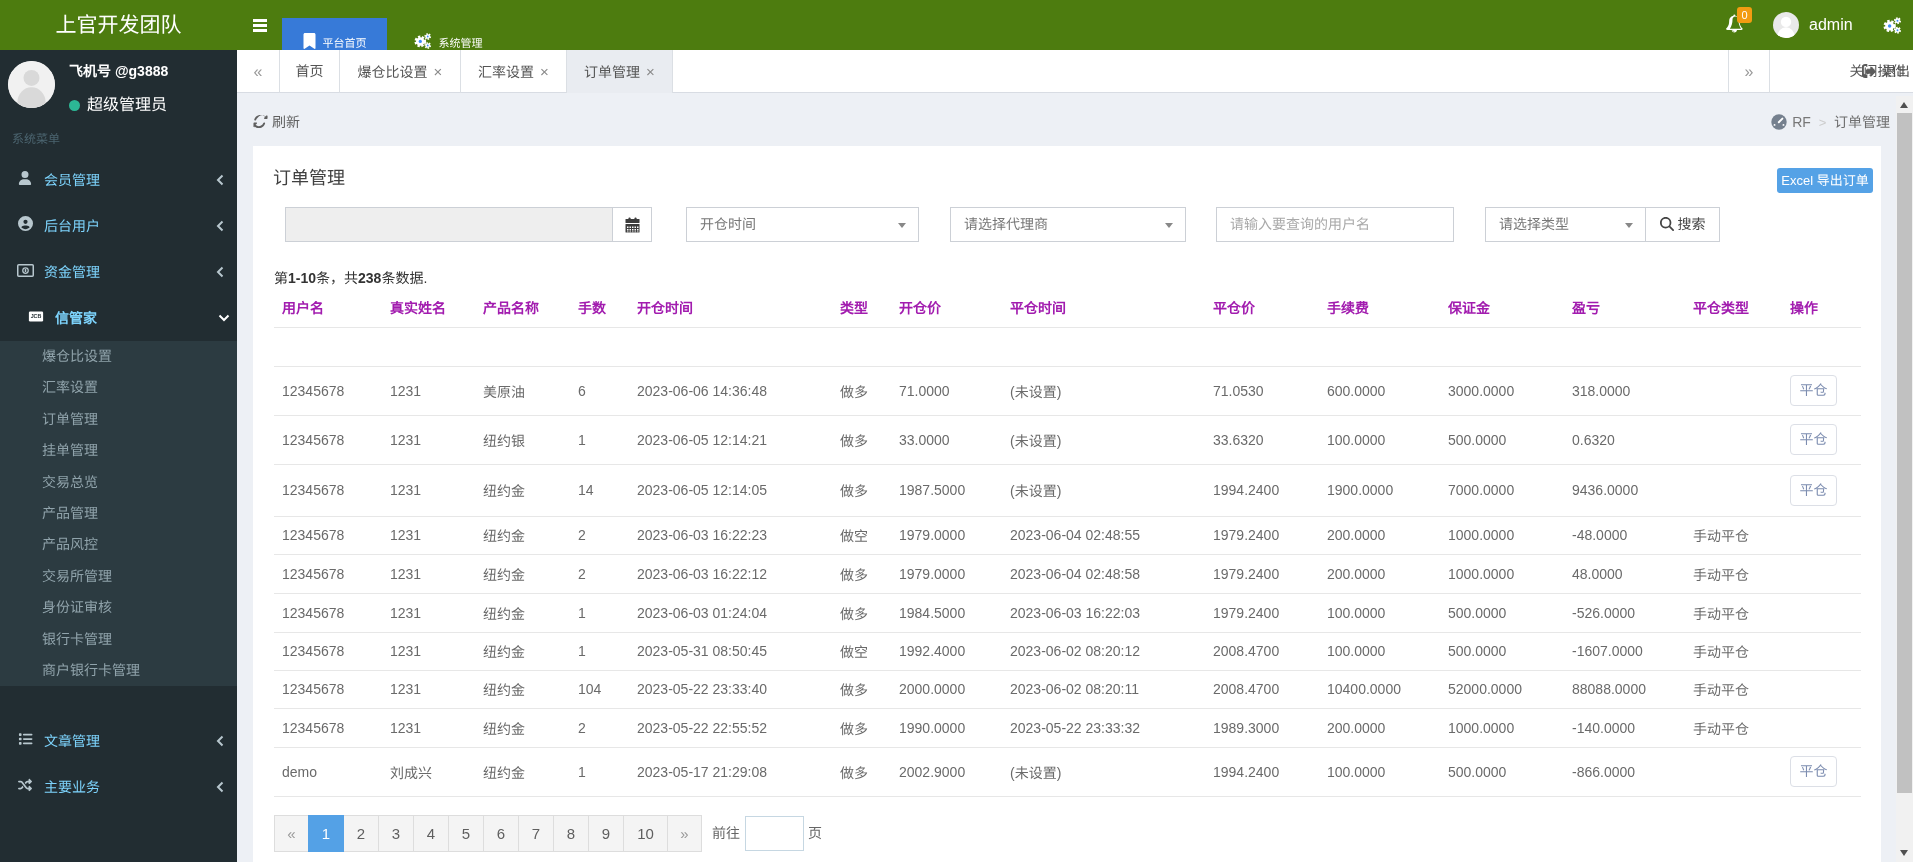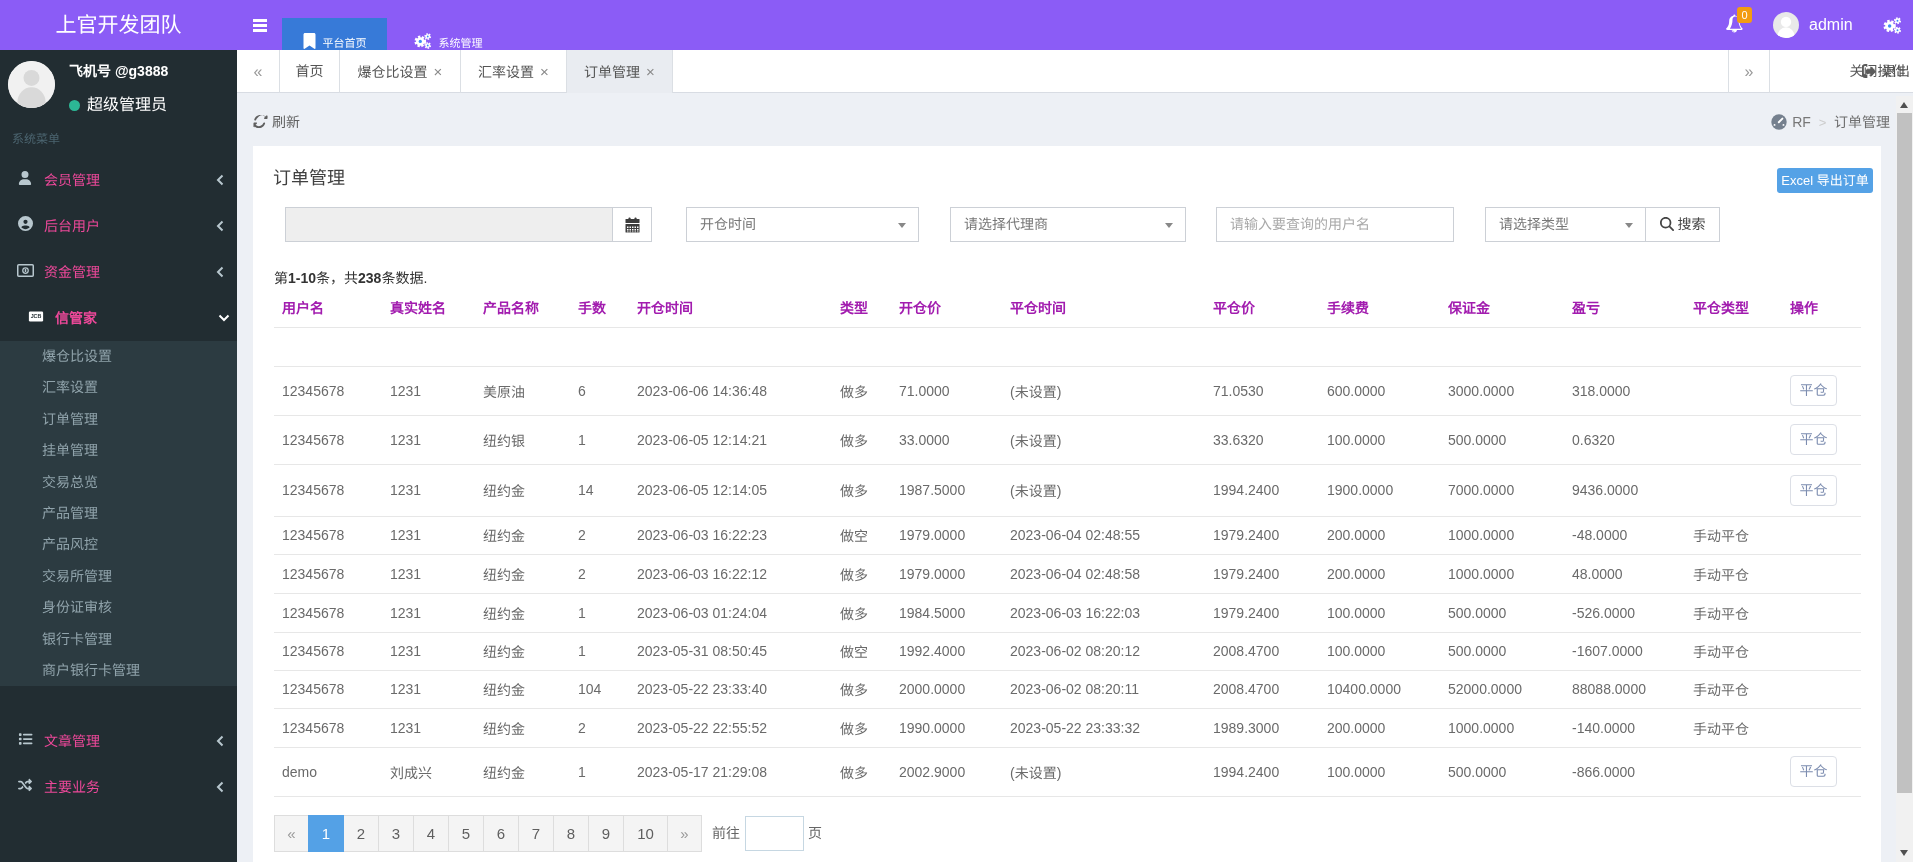--- a/index.html
+++ b/index.html
@@ -1,35 +1,35 @@
 <!DOCTYPE html>
 <html lang="zh-CN"><head>
 <meta charset="utf-8">
 <style>
 *{margin:0;padding:0;box-sizing:border-box;}
 html,body{width:1913px;height:862px;overflow:hidden;}
 body{font-family:"Liberation Sans",sans-serif;background:#edf0f5;position:relative;font-size:14px;}
 
-#hdr{position:absolute;top:0;left:0;width:1913px;height:50px;background:#8b5cf6;}
+#hdr{position:absolute;top:0;left:0;width:1913px;height:50px;background:#4d7c0f;}
 #brand{position:absolute;left:0;top:0;width:237px;height:50px;line-height:50px;text-align:center;color:#fff;font-size:21px;}
 #burger{position:absolute;left:237px;top:0;width:45px;height:50px;}
 #burger .b{position:absolute;left:16px;width:14px;height:3px;background:#fff;}
 .navtab{position:absolute;top:18px;height:50px;line-height:50px;color:#fff;font-size:11px;text-align:center;}
 #nav1{left:282px;width:105px;background:#377ad8;}
 #nav2{left:387px;width:122px;}
 #hright{position:absolute;left:0;top:0;width:1913px;height:50px;color:#fff;}
 
 #side{position:absolute;left:0;top:50px;width:237px;height:812px;background:#222d32;}
 #uavatar{position:absolute;left:8px;top:11px;width:47px;height:47px;border-radius:50%;background:#f5f5f5;overflow:hidden;}
 #uname{position:absolute;left:69px;top:10px;color:#fff;font-size:14px;font-weight:bold;}
 #urole{position:absolute;left:69px;top:41px;color:#fff;font-size:16px;}
 #urole .dot{display:inline-block;width:11px;height:11px;border-radius:50%;background:#2cb795;margin-right:7px;vertical-align:-1px;}
 #menuhdr{position:absolute;left:12px;top:79px;color:#4b646f;font-size:12px;}
 ul.menu{list-style:none;position:absolute;top:107px;left:0;width:237px;}
-ul.menu>li{position:relative;height:46px;line-height:46px;color:#ec4899;font-size:14px;text-decoration:underline;}
+ul.menu>li{position:relative;height:46px;line-height:46px;color:#7dd3fc;font-size:14px;text-decoration:underline;}
 ul.menu>li .mic{position:absolute;left:17px;top:0;width:16px;text-align:center;}
 ul.menu>li .mtx{position:absolute;left:44px;top:0;}
 ul.menu>li .arr{position:absolute;right:13px;top:17px;width:8px;height:12px;line-height:0;}
 ul.menu>li .arr svg{display:block;}
 li.open{color:#fff;margin-left:11px;}
 ul.sub{list-style:none;background:#2c3b41;}
 ul.sub li{height:31.4px;line-height:31.4px;color:#90a3ab;font-size:14px;padding-left:42px;}
 
 #tabbar{position:absolute;left:237px;top:50px;width:1676px;height:43px;background:#fff;border-bottom:1px solid #d8dce3;}
 .ttab{position:absolute;top:0;height:43px;line-height:43px;text-align:center;color:#555;font-size:14px;border-right:1px solid #dbdfe4;}

